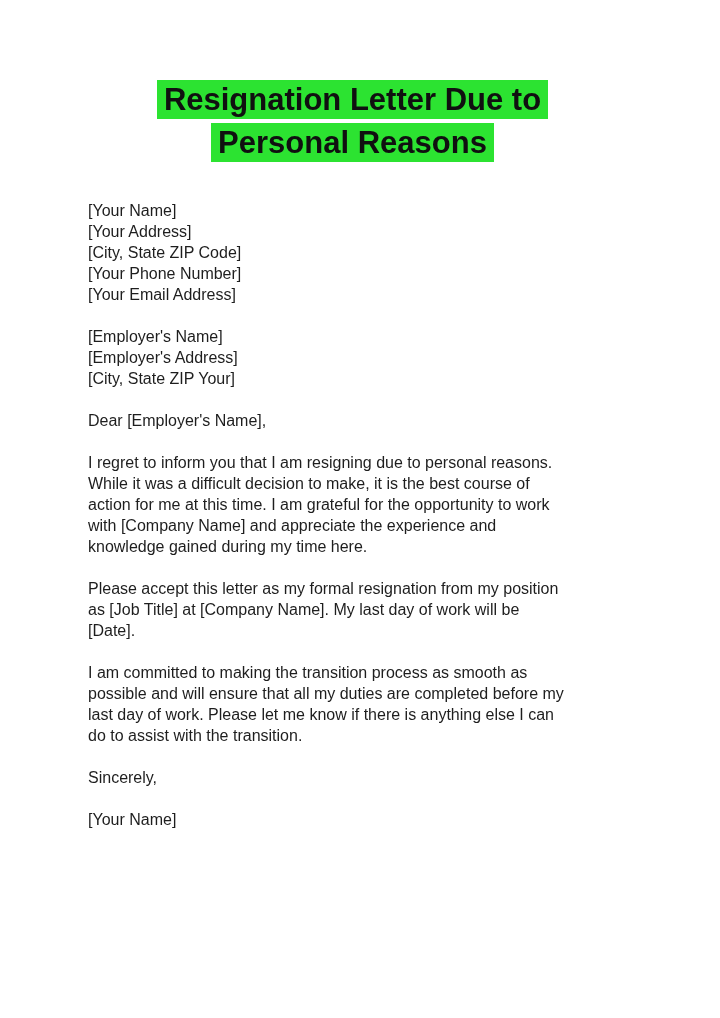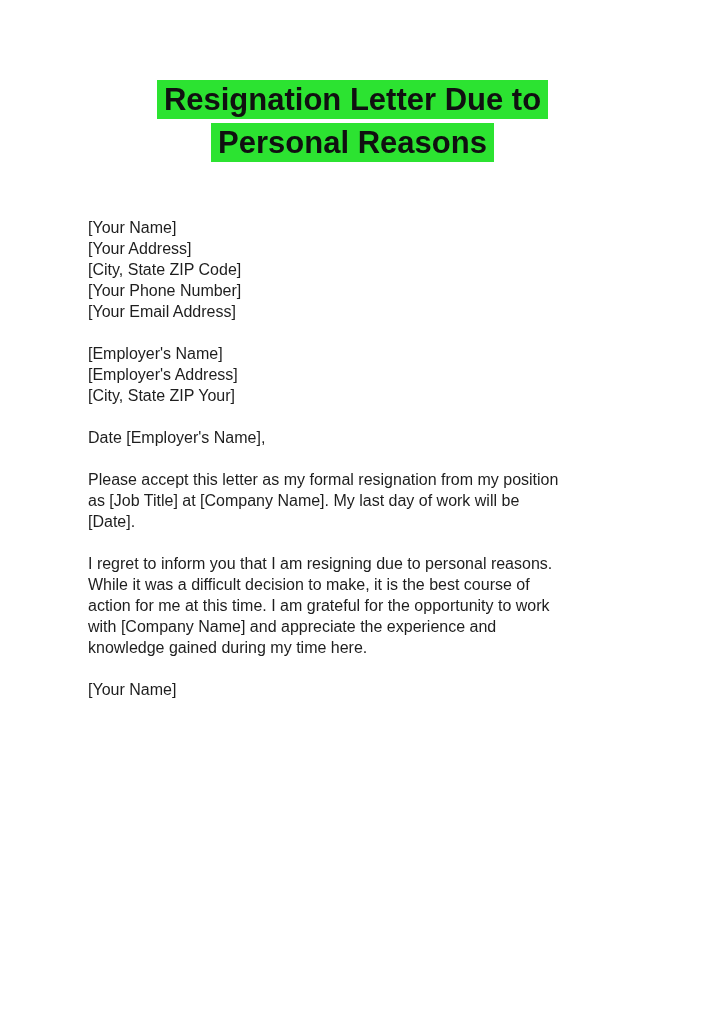--- a/index.html
+++ b/index.html
@@ -30,21 +30,21 @@
     letter-spacing: 0px;
   }
   .title .hl {
     background: var(--highlight, #2ce331);
     white-space: pre-line;
     padding: 2px 7px;
     -webkit-box-decoration-break: clone;
     box-decoration-break: clone;
   }
   .letter {
-    margin: 53px 0 0 88px;
+    margin: 36px 0 0 88px;
     width: 544px;
     font-size: 16px;
     line-height: 21px;
     color: #1e1e1e;
   }
   .letter p {
     margin: 0 0 21px 0;
     white-space: pre-line;
   }
   .letter p:last-child {
@@ -65,30 +65,35 @@
 [Your Address]
 [City, State ZIP Code]
 [Your Phone Number]
 [Your Email Address]</p>
 
 
     <p>[Employer's Name]
 [Employer's Address]
 [City, State ZIP Your]</p>
 
-    <p>Date [Employer's Name],</p>
-
-    <p>Please accept this letter as my formal resignation from my position
-as [Job Title] at [Company Name]. My last day of work will be
-[Date].</p>
+    <p>Dear [Employer's Name],</p>
 
     <p>I regret to inform you that I am resigning due to personal reasons.
 While it was a difficult decision to make, it is the best course of
 action for me at this time. I am grateful for the opportunity to work
 with [Company Name] and appreciate the experience and
 knowledge gained during my time here.</p>
 
+    <p>Please accept this letter as my formal resignation from my position
+as [Job Title] at [Company Name]. My last day of work will be
+[Date].</p>
 
+    <p>I am committed to making the transition process as smooth as
+possible and will ensure that all my duties are completed before my
+last day of work. Please let me know if there is anything else I can
+do to assist with the transition.</p>
+
+    <p>Sincerely,</p>
 
     <p>[Your Name]</p>
 
   </div>
 </div>
 
 </body></html>

